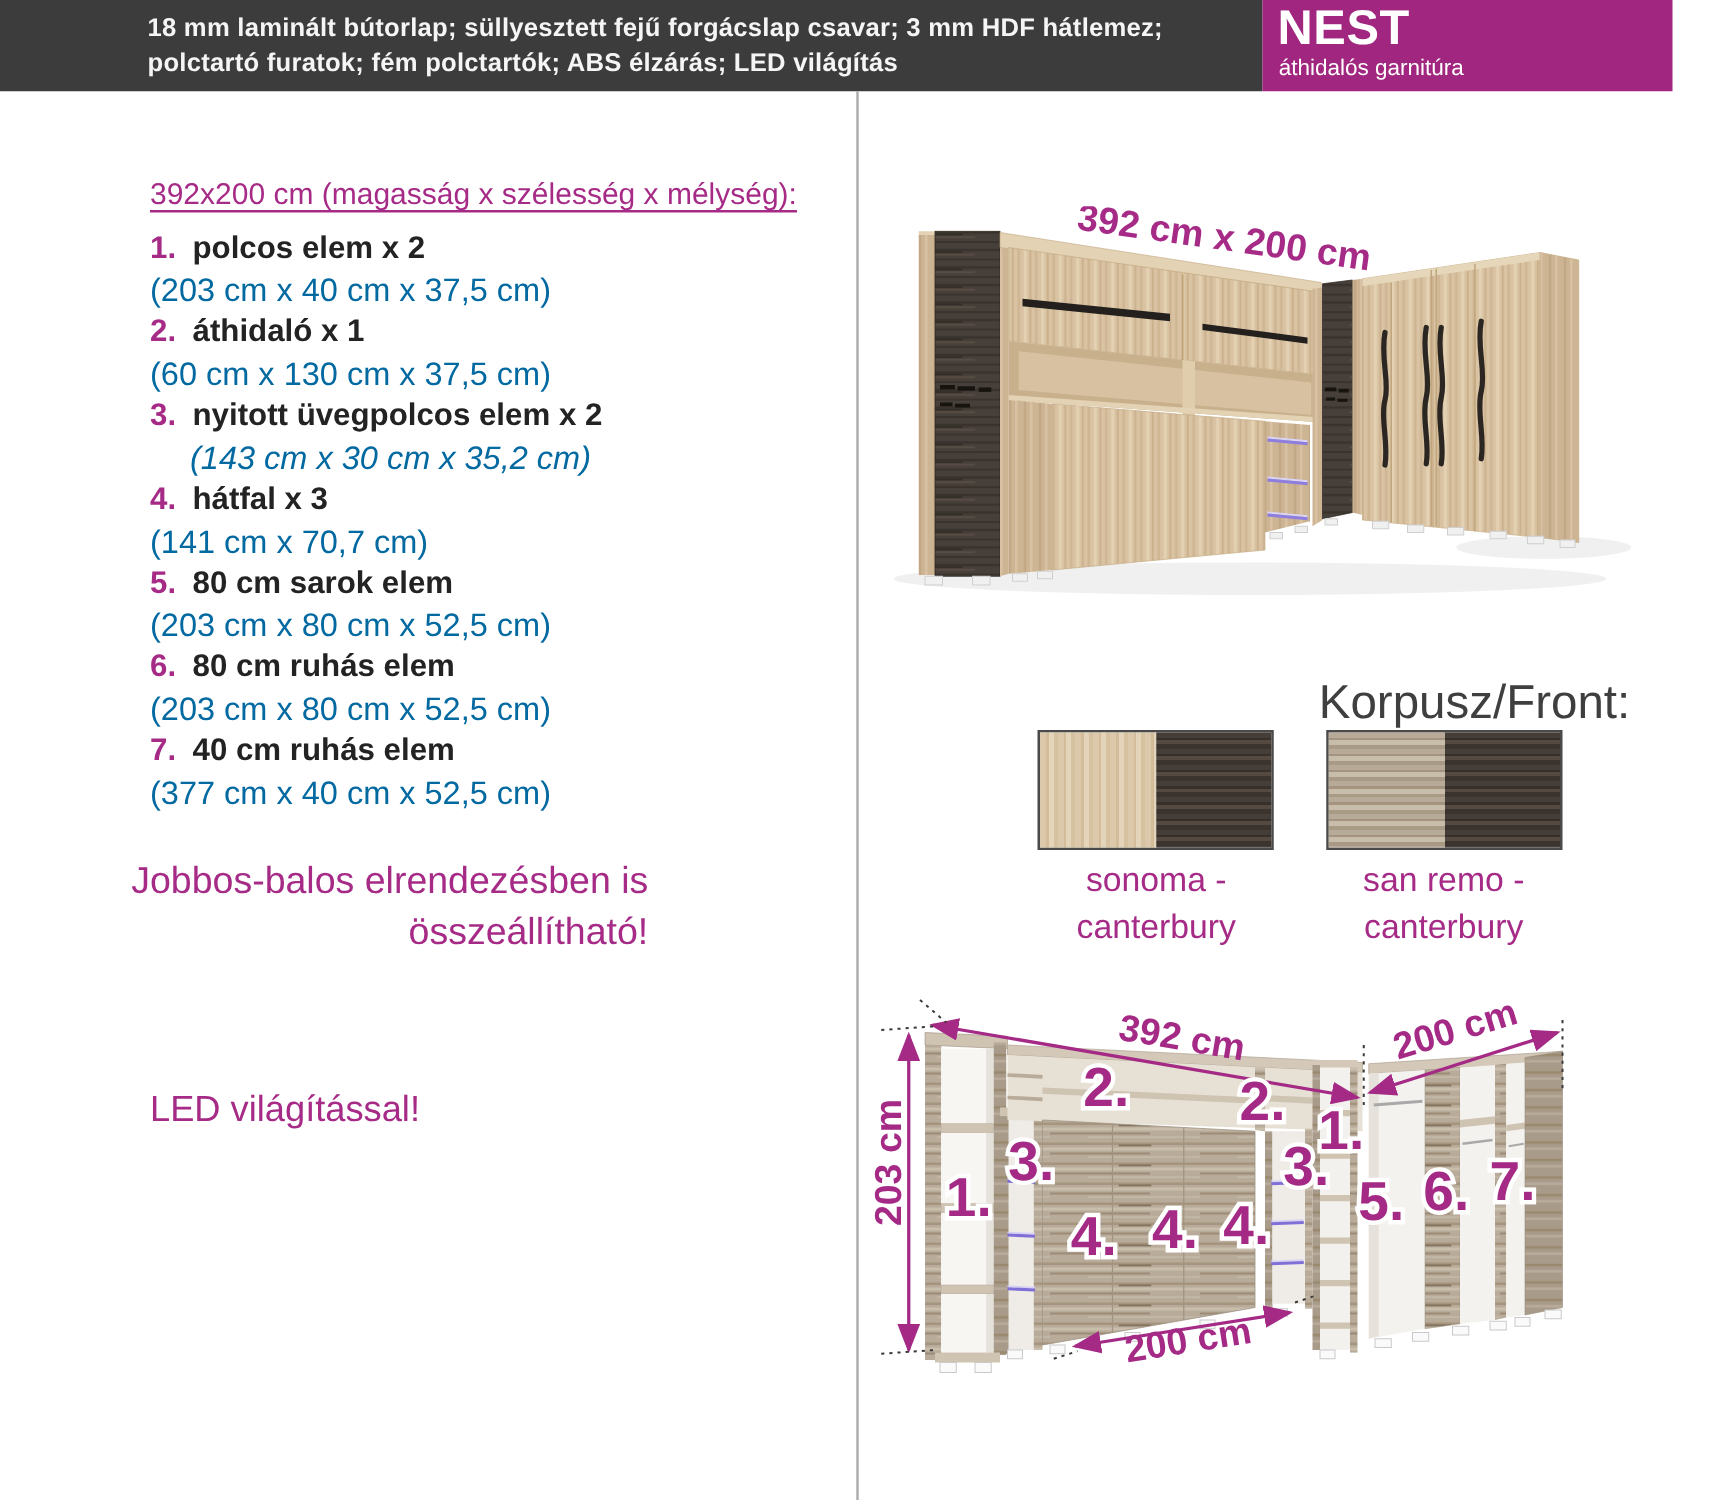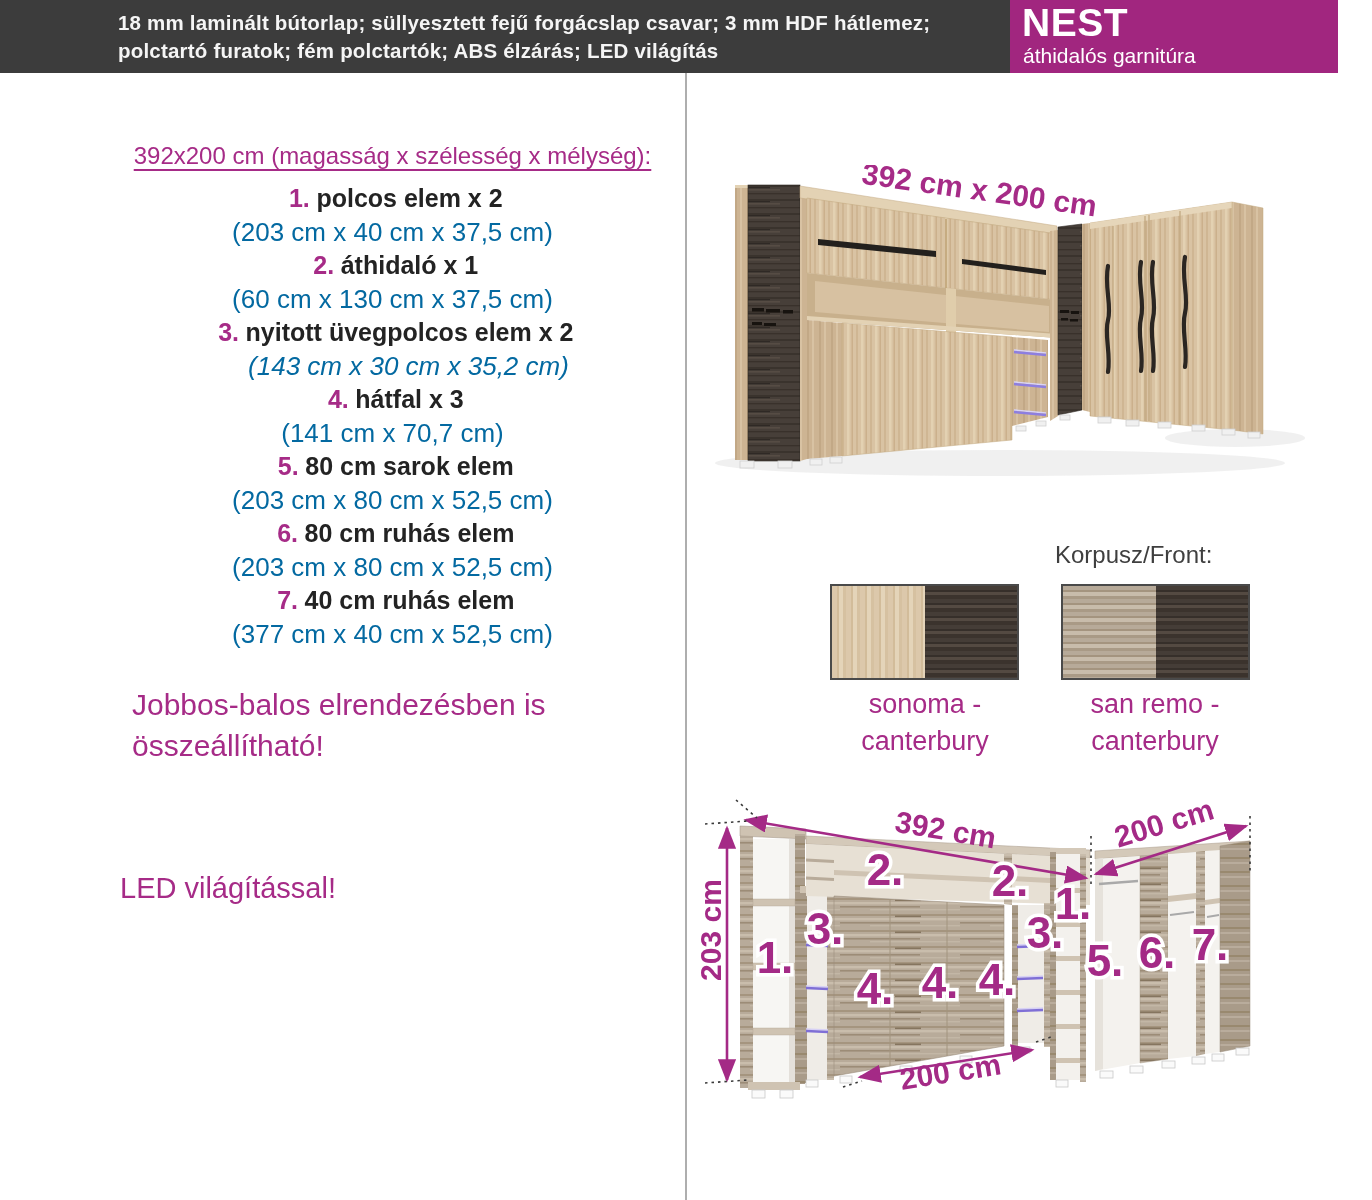--- a/index.html
+++ b/index.html
@@ -4,34 +4,34 @@
 <style>
   html,body{margin:0;padding:0;background:#fff;}
   .page{position:relative;width:1372px;height:1200px;background:#fff;overflow:hidden;
         font-family:"Liberation Sans","DejaVu Sans",sans-serif;}
   
   .topbar{position:absolute;left:0;top:0;width:1010px;height:73px;background:#3c3c3c;}
   .topbar .desc{position:absolute;left:118px;top:9px;color:#f5f5f5;font-size:20.5px;
                 font-weight:700;line-height:28px;letter-spacing:.2px;}
   .brandblock{position:absolute;left:1010px;top:0;width:328px;height:73px;background:#a1267f;color:#fff;}
   .brandblock .brand{position:absolute;left:12px;top:1px;font-size:39px;font-weight:700;letter-spacing:.5px;}
-  .brandblock .brandsub{position:absolute;left:13px;top:44px;font-size:21px;font-weight:400;}
+  .brandblock .brandsub{position:absolute;left:13px;top:44px;font-size:18px;font-weight:400;}
   .vdivider{position:absolute;left:685px;top:73px;width:2px;height:1127px;background:#aeaeae;}
   
-  .parts{position:absolute;left:120px;top:142px;width:545px;color:#222;text-align:center;}
+  .parts{position:absolute;left:120px;top:142px;width:545px;color:#222;}
   .parts .title{font-size:24px;color:#a62b87;text-decoration:underline;text-underline-offset:5px;
                 margin:0 0 12px 0;font-weight:400;}
   .item-name{font-size:25px;font-weight:700;color:#232323;line-height:33.5px;}
   .item-name .num{display:inline-block;width:34px;color:#a62b87;}
   .item-dims{font-size:26px;font-weight:400;color:#0369a1;line-height:33.5px;}
   .item-dims.indent{padding-left:32px;font-style:italic;}
-  .note{position:absolute;left:132px;top:684px;font-size:30px;line-height:41px;color:#a62b87;}
+  .note{position:absolute;left:105px;top:684px;font-size:30px;line-height:41px;color:#a62b87;text-align:right;}
   .lednote{position:absolute;left:120px;top:872px;font-size:29px;color:#a62b87;}
   
-  .fin-heading{position:absolute;left:1055px;top:541px;font-size:24px;color:#3f3f3f;font-weight:500;}
+  .fin-heading{position:absolute;left:1055px;top:541px;font-size:38px;color:#3f3f3f;font-weight:500;}
   .swatch{position:absolute;top:584px;width:189px;height:96px;border:2px solid #4a4a4a;box-sizing:border-box;display:flex;}
   .swatch.left{left:830px;} .swatch.right{left:1061px;}
   .sw-a{width:50%;height:100%;}
   .sw-b{width:50%;height:100%;}
   .tex-sonoma{background:
       repeating-linear-gradient(90deg,#dcc8ab 0 5px,#d2bc9a 5px 7px,#e4d4b9 7px 11px,#d6c1a1 11px 14px);}
   .tex-sanremo{background:
       repeating-linear-gradient(180deg,#b7aa99 0 4px,#a4947f 4px 6px,#c8bcab 6px 10px,#a99a86 10px 13px);}
   .tex-cant{background:
       repeating-linear-gradient(180deg,#453d37 0 4px,#362f2a 4px 6px,#544a42 6px 9px,#3b332d 9px 13px);}

